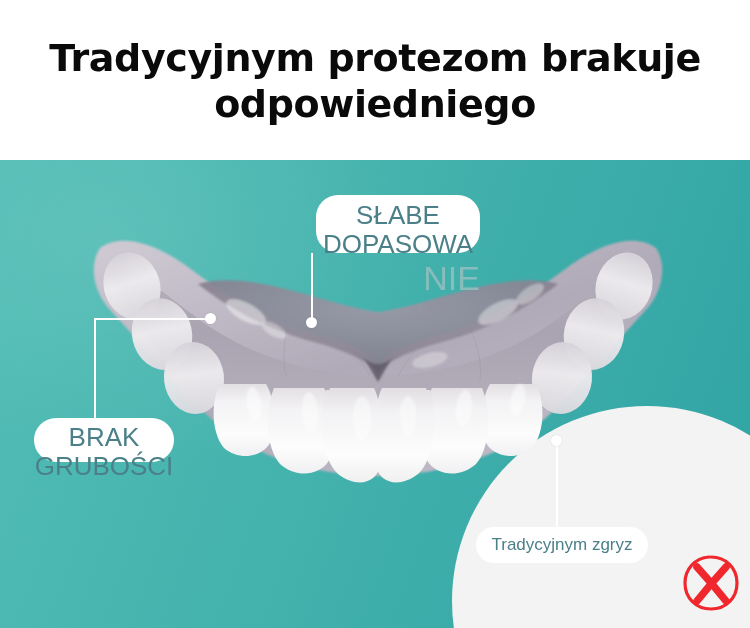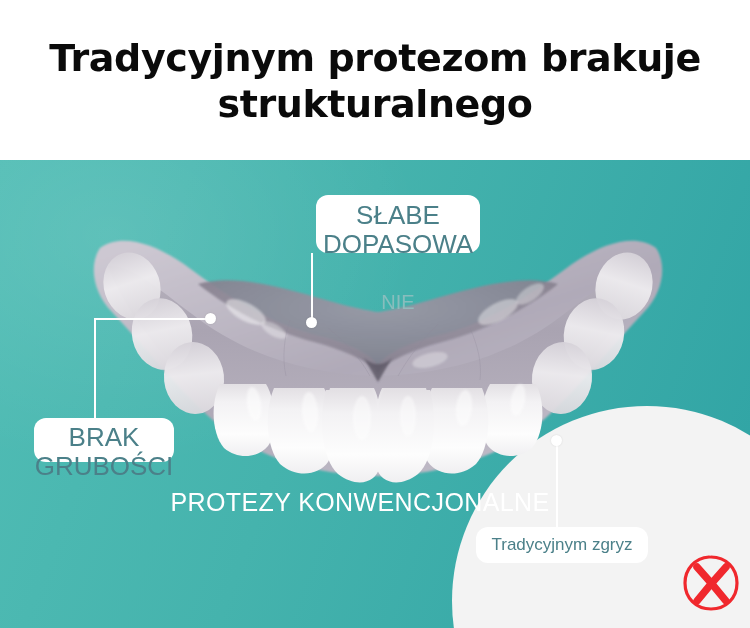--- a/index.html
+++ b/index.html
@@ -93,21 +93,21 @@
     color: #ffffff;
     font-size: 25px;
     letter-spacing: 0.4px;
     white-space: nowrap;
   }
 
   
   .callout {
     position: absolute;
     background: #ffffff;
-    border-radius: 12px;
+    border-radius: 22px;
     box-sizing: border-box;
     color: #4b8089;
     text-align: center;
     line-height: 1.12;
   }
   .callout-overflow {
     overflow: visible;
   }
 
   #callout-poor-fit {
@@ -122,25 +122,24 @@
     display: block;
     white-space: pre-line;
     color: #4b8089;
   }
   
   #callout-poor-fit .bleed {
     position: absolute;
     left: 0;
     top: 64px;
     width: 164px;
-    text-align: center;
-    font-size: 20px;
+    text-align: right;
+    font-size: 34px;
     color: rgba(148,192,192,0.85);
     pointer-events: none;
-    margin-top: 32px;
   }
 
   #callout-no-thickness {
     left: 34px;
     top: 258px;
     width: 140px;
     height: 44px;
     font-size: 26px;
     padding-top: 5px;
   }
@@ -188,21 +187,21 @@
   }
   .xmark svg { display: block; width: 100%; height: 100%; }
 </style>
 </head>
 <body>
 
 <div id="root">
 
   <div class="headline">
     <div class="headline-line">Tradycyjnym protezom brakuje</div>
-    <div class="headline-line">strukturalnego</div>
+    <div class="headline-line">odpowiedniego</div>
   </div>
 
   <div class="panel">
 
     <div class="panel-sheen"></div>
     <div class="corner-circle"></div>
 
     <div class="denture">
       <svg viewBox="0 0 600 300" xmlns="http://www.w3.org/2000/svg">
         <defs>
@@ -312,21 +311,20 @@
 
         <g stroke="#8e8899" stroke-width="0.8" opacity="0.35" fill="none">
           <path d="M 250,120 C 268,134 282,150 292,168"></path>
           <path d="M 360,116 C 344,132 330,150 320,168"></path>
           <path d="M 392,120 C 400,138 404,156 402,172"></path>
           <path d="M 212,112 C 206,130 204,150 208,168"></path>
         </g>
       </svg>
     </div>
 
-    <div class="caption">PROTEZY KONWENCJONALNE</div>
 
     <div class="leader v" style="left:311px; top:93px; height:70px;"></div>
     <div class="dot" style="left:306px; top:157px;"></div>
 
     <div class="leader h" style="left:94px; top:158px; width:116px;"></div>
     <div class="leader v" style="left:94px; top:158px; height:102px;"></div>
     <div class="dot" style="left:205px; top:153px;"></div>
 
     <div class="leader v" style="left:556px; top:280px; height:90px;"></div>
     <div class="dot" style="left:551px; top:275px;"></div>

